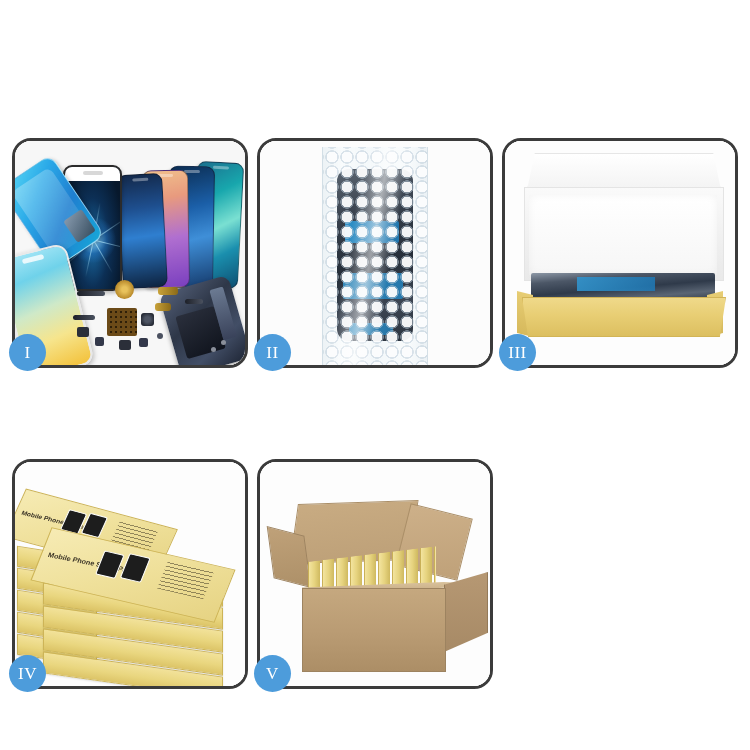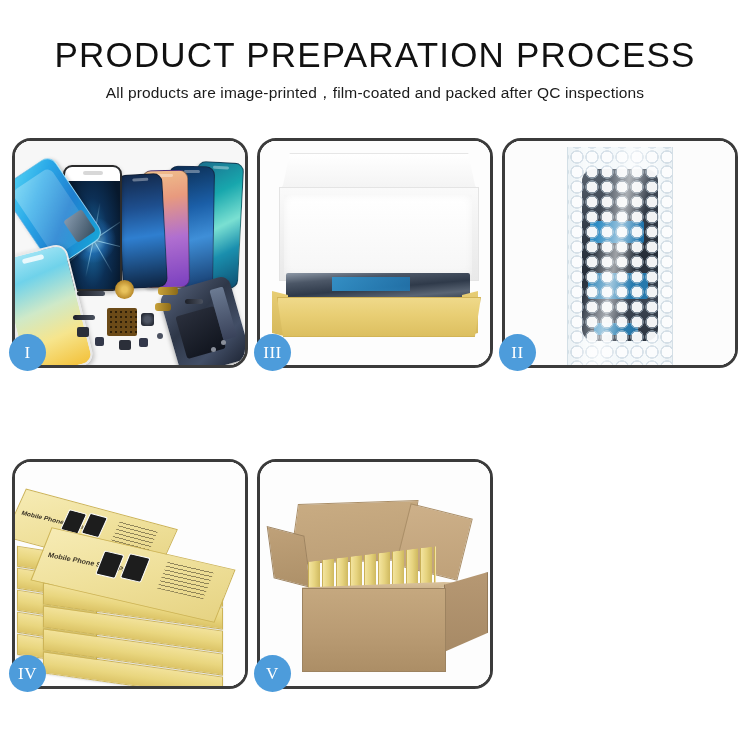--- a/index.html
+++ b/index.html
@@ -370,24 +370,20 @@
   .c6-tab2 { position:absolute; left:62px; top:168px; width:18px; height:18px;
              background: rgba(150,126,92,0.55); transform: skewY(13deg); }
   .c6-edge { position:absolute; left:127px; top:86px; width:2px; height:100px;
              background: rgba(120,98,70,0.55); }
 </style>
 </head>
 <body>
 
 <div id="page">
 
-  <div class="header">
-    <div class="title">PRODUCT PREPARATION PROCESS</div>
-    <div class="subtitle">All products are image-printed，film-coated and packed after QC inspections</div>
-  </div>
 
   <div class="grid">
 
     <div class="panel">
       <div class="panel-inner">
         <div class="p1-bg"></div>
 
         <div class="phone-fan">
           <div class="fanphone fp5">
               <div class="fp-notch"></div>
@@ -445,47 +441,47 @@
         <div class="part part-dot" style="left:142px; top:192px;"></div>
         <div class="part part-screw" style="left:196px; top:206px;"></div>
         <div class="part part-screw" style="left:206px; top:199px;"></div>
         <div class="part part-strip" style="left:170px; top:158px; width:18px;"></div>
       </div>
       <div class="badge">I</div>
     </div>
 
     <div class="panel">
       <div class="panel-inner">
+        <div class="p2-bg"></div>
+        <div class="bubble-sleeve">
+          <div class="wrapped-phone">
+            <div class="wp-blue1"></div>
+            <div class="wp-blue2"></div>
+            <div class="wp-blue3"></div>
+          </div>
+          <div class="bubbles"></div>
+          <div class="sleeve-shine"></div>
+        </div>
+      </div>
+      <div class="badge">II</div>
+    </div>
+
+    <div class="panel">
+      <div class="panel-inner">
         <div class="p3-bg"></div>
         <div class="box3-lid"></div>
         <div class="box3-back"></div>
         <div class="box3-foam"></div>
         <div class="box3-item"></div>
         <div class="box3-item-blue"></div>
         <div class="box3-lflap"></div>
         <div class="box3-rflap"></div>
         <div class="box3-front"></div>
       </div>
       <div class="badge">III</div>
-    </div>
-
-    <div class="panel">
-      <div class="panel-inner">
-        <div class="p2-bg"></div>
-        <div class="bubble-sleeve">
-          <div class="wrapped-phone">
-            <div class="wp-blue1"></div>
-            <div class="wp-blue2"></div>
-            <div class="wp-blue3"></div>
-          </div>
-          <div class="bubbles"></div>
-          <div class="sleeve-shine"></div>
-        </div>
-      </div>
-      <div class="badge">II</div>
     </div>
 
     <div class="panel">
       <div class="panel-inner">
         <div class="p4-bg"></div>
         <div class="stackwrap">
 
           <div class="ybox" style="left:2px;  top:90px;  width:78px; height:19px; transform:skewY(9deg);"></div>
           <div class="ybox" style="left:2px;  top:112px; width:78px; height:19px; transform:skewY(9deg);"></div>
           <div class="ybox" style="left:2px;  top:134px; width:78px; height:19px; transform:skewY(9deg);"></div>

